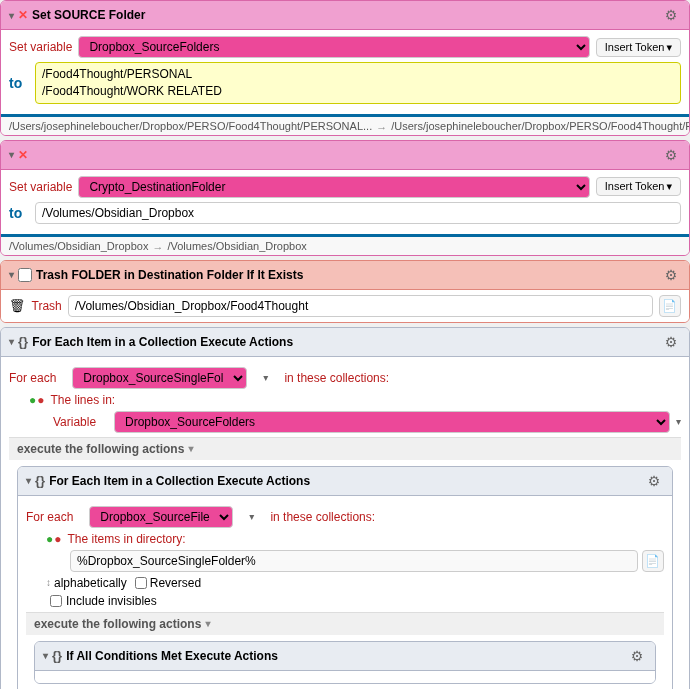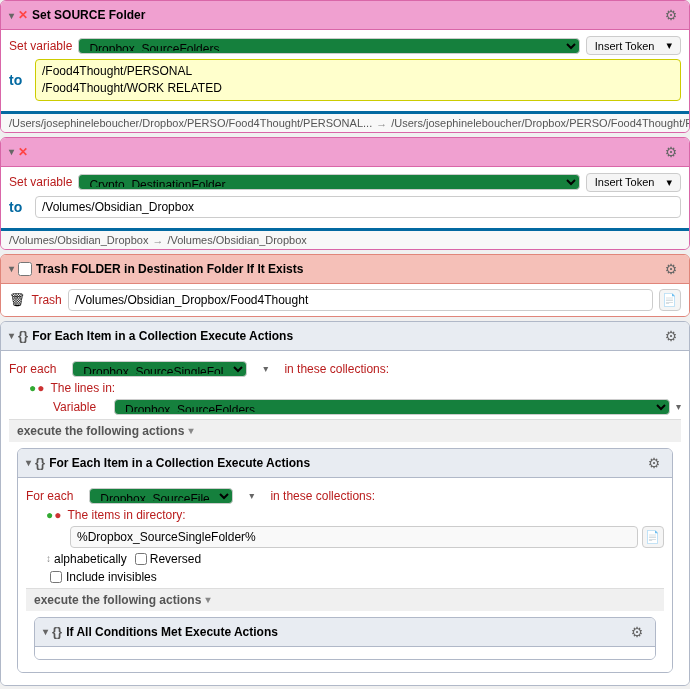--- a/index.html
+++ b/index.html
@@ -171,36 +171,35 @@
       min-height: 32px;
       flex: 1;
       white-space: pre;
     }
 
     .select-input {
       border: 1px solid #ccc;
       border-radius: 4px;
       padding: 2px 6px;
       font-size: 12px;
-      background: #15803d;
-      height: 16px;
+      background: #ec4899;
+      height: 22px;
       cursor: pointer;
     }
 
     .insert-token-btn {
       border: 1px solid #ccc;
       border-radius: 4px;
       padding: 2px 8px;
       font-size: 11px;
       background: #f5f5f5;
       cursor: pointer;
       white-space: nowrap;
       display: flex;
-      align-items: center;
-      gap: 12px;
+      gap: 2px;
     }
 
     .path-preview {
       font-size: 11px;
       color: #555;
       padding: 3px 8px;
       background: #f8f8f8;
       border-top: 3px solid #0369a1;
       display: flex;
       align-items: center;

